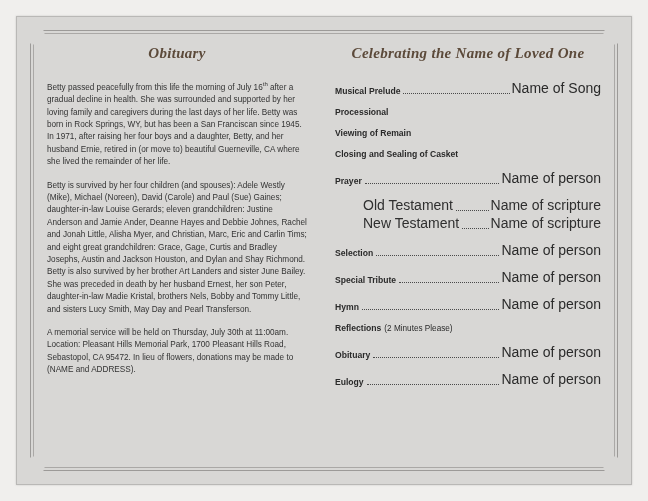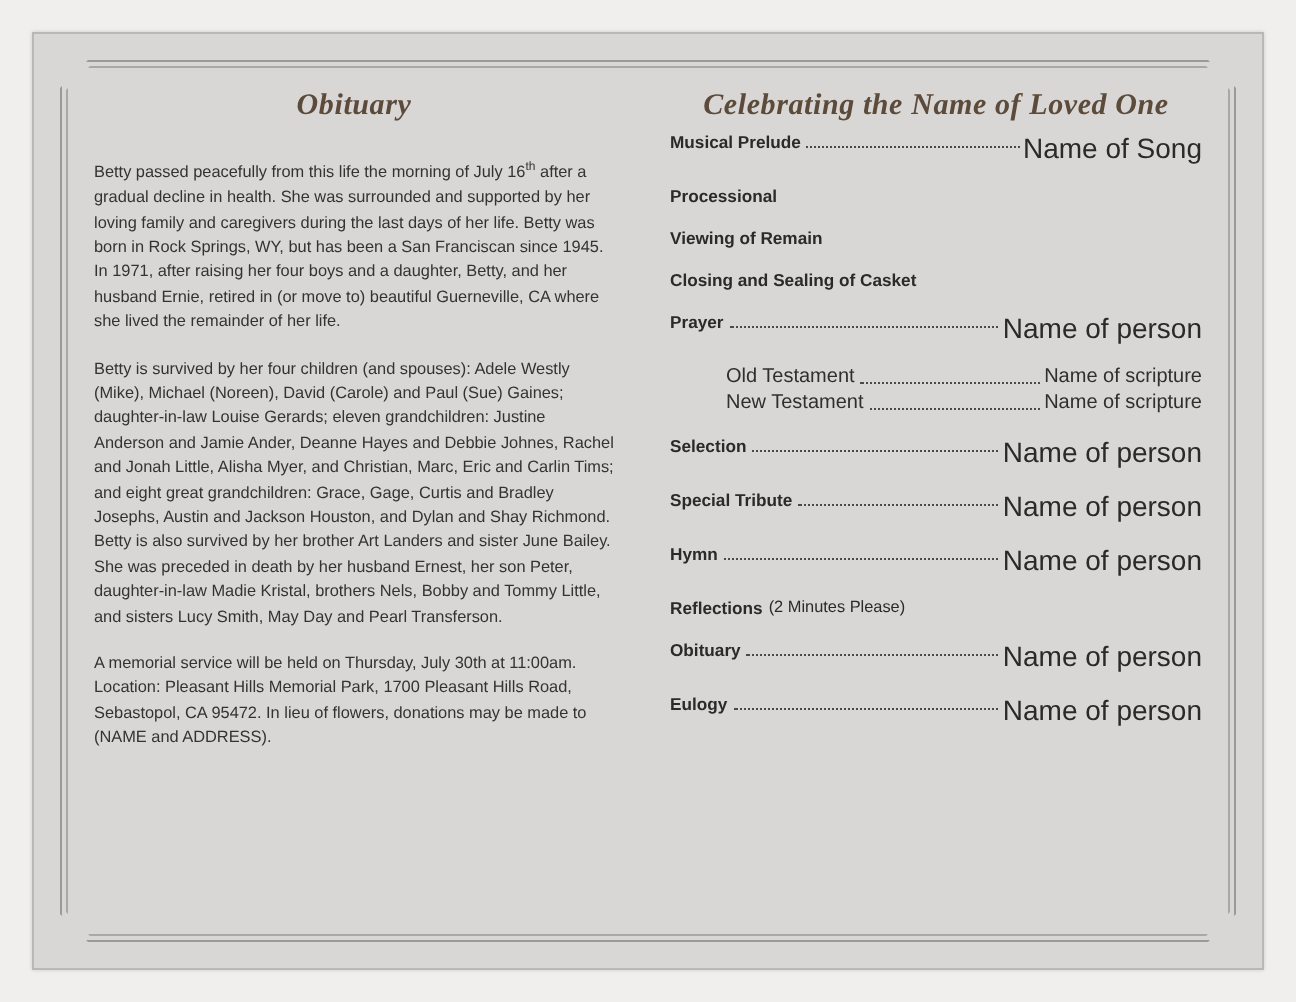--- a/index.html
+++ b/index.html
@@ -80,36 +80,36 @@
     font-style: italic;
     font-weight: bold;
     color: #5c4a3a;
     text-align: center;
     font-size: 15px;
     letter-spacing: 0.3px;
     margin-bottom: 16px;
   }
   .heading.right {
     font-size: 15px;
-    margin-bottom: 4px;
+    margin-bottom: 18px;
   }
   .para {
     font-size: 8.2px;
     line-height: 12.4px;
     color: #333;
     margin: 0 0 11px 0;
     text-align: left;
   }
   .para sup {
     font-size: 6px;
     vertical-align: super;
   }
   .entry {
     display: flex;
-    align-items: flex-start;
+    align-items: flex-end;
     font-size: 8.6px;
     color: #2f2f2f;
     margin-bottom: 11px;
     white-space: nowrap;
   }
   .entry .label {
     font-weight: bold;
     font-size: 8.6px;
     color: #2a2a2a;
   }
@@ -129,21 +129,21 @@
     font-weight: normal;
     font-size: 14px;
     color: #2a2a2a;
   }
   .entry.nodots .dots {
     border-bottom: none;
   }
   .subentry {
     display: flex;
     align-items: flex-end;
-    font-size: 10px;
+    font-size: 14px;
     color: #2f2f2f;
     margin: 0 0 2px 28px;
     white-space: nowrap;
   }
   .subentry .label { font-weight: normal; }
   .subentry .dots {
     flex: 1;
     border-bottom: 1px dotted #4a4a4a;
     margin: 0 2px 2px 3px;
     height: 7px;

